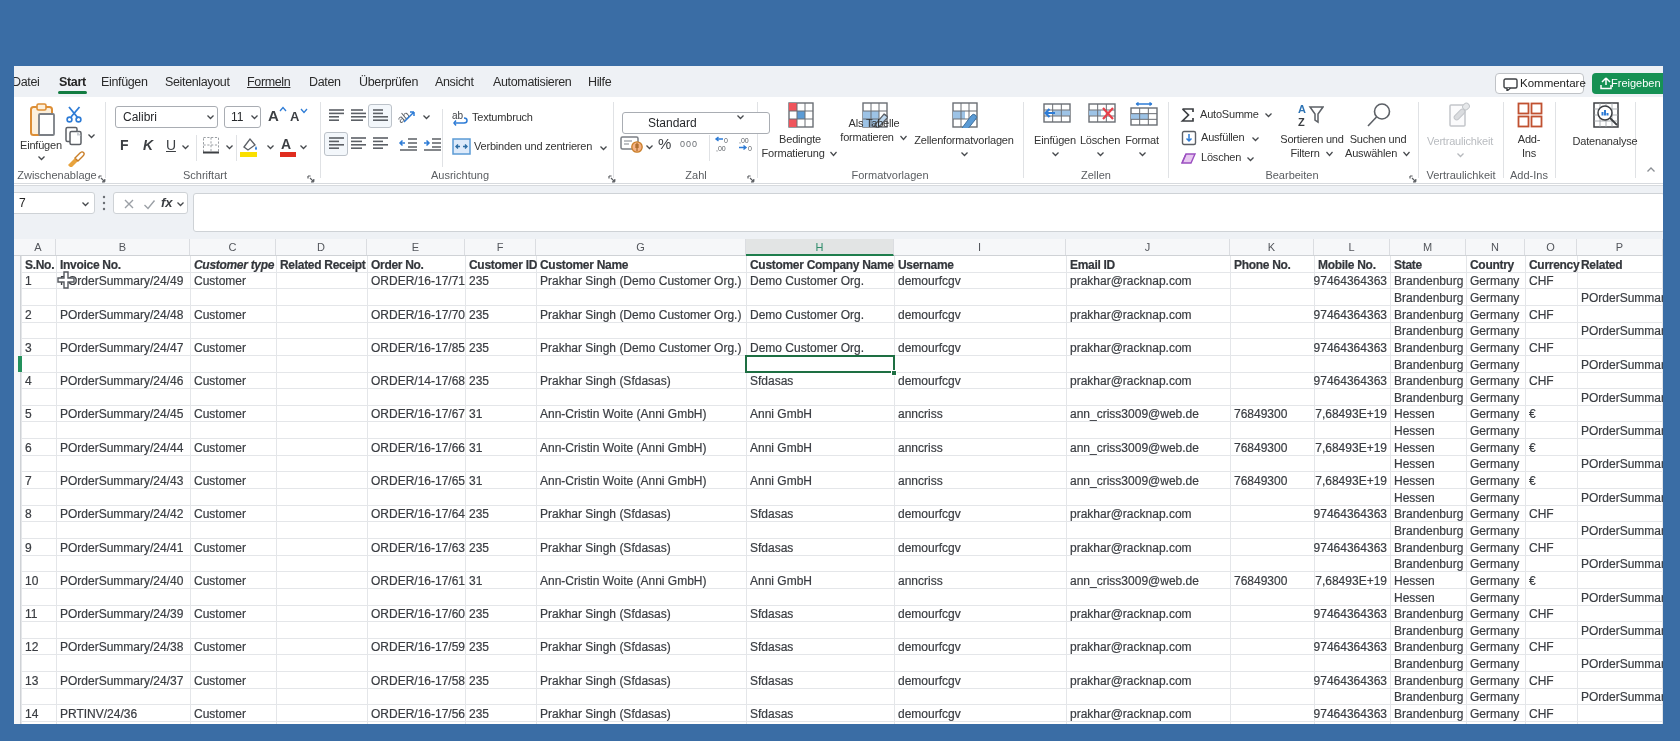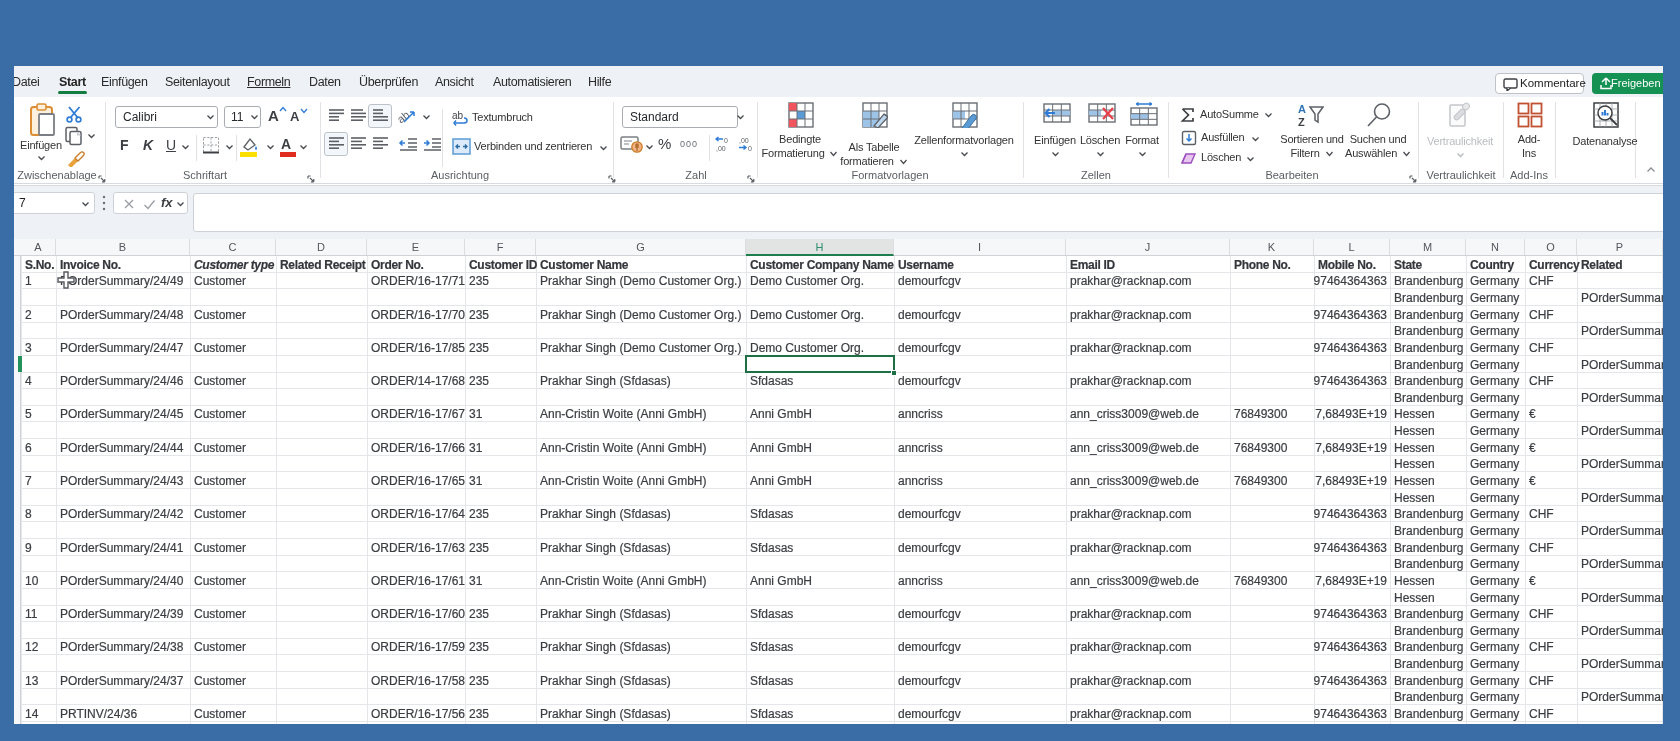--- a/index.html
+++ b/index.html
@@ -240,21 +240,21 @@
           </svg></div>
 <div class="rl" style="left:458px;top:14px;">Textumbruch</div>
 <div class="ri" style="left:438px;top:41px;"><svg width="19" height="17" viewBox="0 0 19 17">
             <rect x="1" y="1" width="17" height="15" fill="#ddeafa" stroke="#5b9bd5" stroke-width="1.5"></rect>
             <path d="M4 8.5 L8 8.5 M6 6.5 L4 8.5 L6 10.5 M15 8.5 L11 8.5 M13 6.5 L15 8.5 L13 10.5" stroke="#2e6da4" stroke-width="1.4" fill="none"></path>
           </svg></div>
 <div class="rl" style="left:460px;top:43px;">Verbinden und zentrieren</div>
 <div class="ri" style="left:585px;top:48px;"><svg width="9" height="6" viewBox="0 0 9 6">
             <path d="M1.5 1.5 L4.5 4.5 L7.5 1.5" stroke="#46494d" stroke-width="1.3" fill="none"></path>
           </svg></div>
-<div class="combo" style="left:608px;top:9px;width:116px;height:22px;line-height:20px;padding-left:7px;">Standard</div>
+<div class="combo" style="left:608px;top:15px;width:148px;height:22px;line-height:20px;padding-left:25px;">Standard</div>
 <div class="ri" style="left:722px;top:17px;"><svg width="9" height="6" viewBox="0 0 9 6">
             <path d="M1.5 1.5 L4.5 4.5 L7.5 1.5" stroke="#46494d" stroke-width="1.3" fill="none"></path>
           </svg></div>
 <div class="ri" style="left:606px;top:38px;"><svg width="24" height="18" viewBox="0 0 24 18">
             <rect x="1" y="2" width="17" height="12" rx="1.5" fill="#fff" stroke="#7b7f85" stroke-width="1.5"></rect>
             <path d="M4 6 h8 M4 9 h5" stroke="#a9adb2" stroke-width="1.3"></path>
             <circle cx="17" cy="12" r="5.2" fill="#f4b183" stroke="#c97e27" stroke-width="1.3"></circle>
             <path d="M15 12 h4 M15 10 h4 M17 8 v8" stroke="#9a5b14" stroke-width="1"></path>
           </svg></div>
 <div class="ri" style="left:631px;top:47px;"><svg width="9" height="6" viewBox="0 0 9 6">
@@ -289,21 +289,21 @@
 <div class="ri" style="left:848px;top:5px;"><svg width="26" height="26" viewBox="0 0 26 26">
             <rect x="1" y="1" width="24" height="24" fill="#fff" stroke="#6a6e74" stroke-width="1.4"></rect>
             <rect x="1" y="9" width="16" height="16" fill="#9dc3e6"></rect>
             <path d="M9.0 1 V25" stroke="#6a6e74" stroke-width="1"></path>
             <path d="M1 9.0 H25" stroke="#6a6e74" stroke-width="1"></path>
             <path d="M17.0 1 V25" stroke="#6a6e74" stroke-width="1"></path>
             <path d="M1 17.0 H25" stroke="#6a6e74" stroke-width="1"></path>
             <path d="M12 24 L22 12 L26 15 L16 26 Z" fill="#bdd7ee" stroke="#5c6066" stroke-width="1.2"></path>
             <path d="M22 12 L26 15" stroke="#5c6066" stroke-width="1.2"></path>
           </svg></div>
-<div class="rlc" style="left:805px;top:44px;width:110px;">Als Tabelle<br>formatieren <svg width="9" height="6" viewBox="0 0 9 6" style="margin-left:2px;">
+<div class="rlc" style="left:805px;top:20px;width:110px;">Als Tabelle<br>formatieren <svg width="9" height="6" viewBox="0 0 9 6" style="margin-left:2px;">
             <path d="M1.5 1 L4.5 4.5 L7.5 1" stroke="#46494d" stroke-width="1.2" fill="none"></path>
           </svg></div>
 <div class="ri" style="left:938px;top:5px;"><svg width="26" height="26" viewBox="0 0 26 26">
             <rect x="1" y="1" width="24" height="24" fill="#fff" stroke="#6a6e74" stroke-width="1.4"></rect>
             <rect x="1" y="9" width="12" height="8" fill="#9dc3e6"></rect>
             <path d="M9.0 1 V25" stroke="#6a6e74" stroke-width="1"></path>
             <path d="M1 9.0 H25" stroke="#6a6e74" stroke-width="1"></path>
             <path d="M17.0 1 V25" stroke="#6a6e74" stroke-width="1"></path>
             <path d="M1 17.0 H25" stroke="#6a6e74" stroke-width="1"></path>
             <path d="M10 26 L19 14 Q21 11 23.5 13 Q26 15 23 18 L15 28 Z" fill="#5b9bd5" stroke="#41719c" stroke-width="1"></path>

